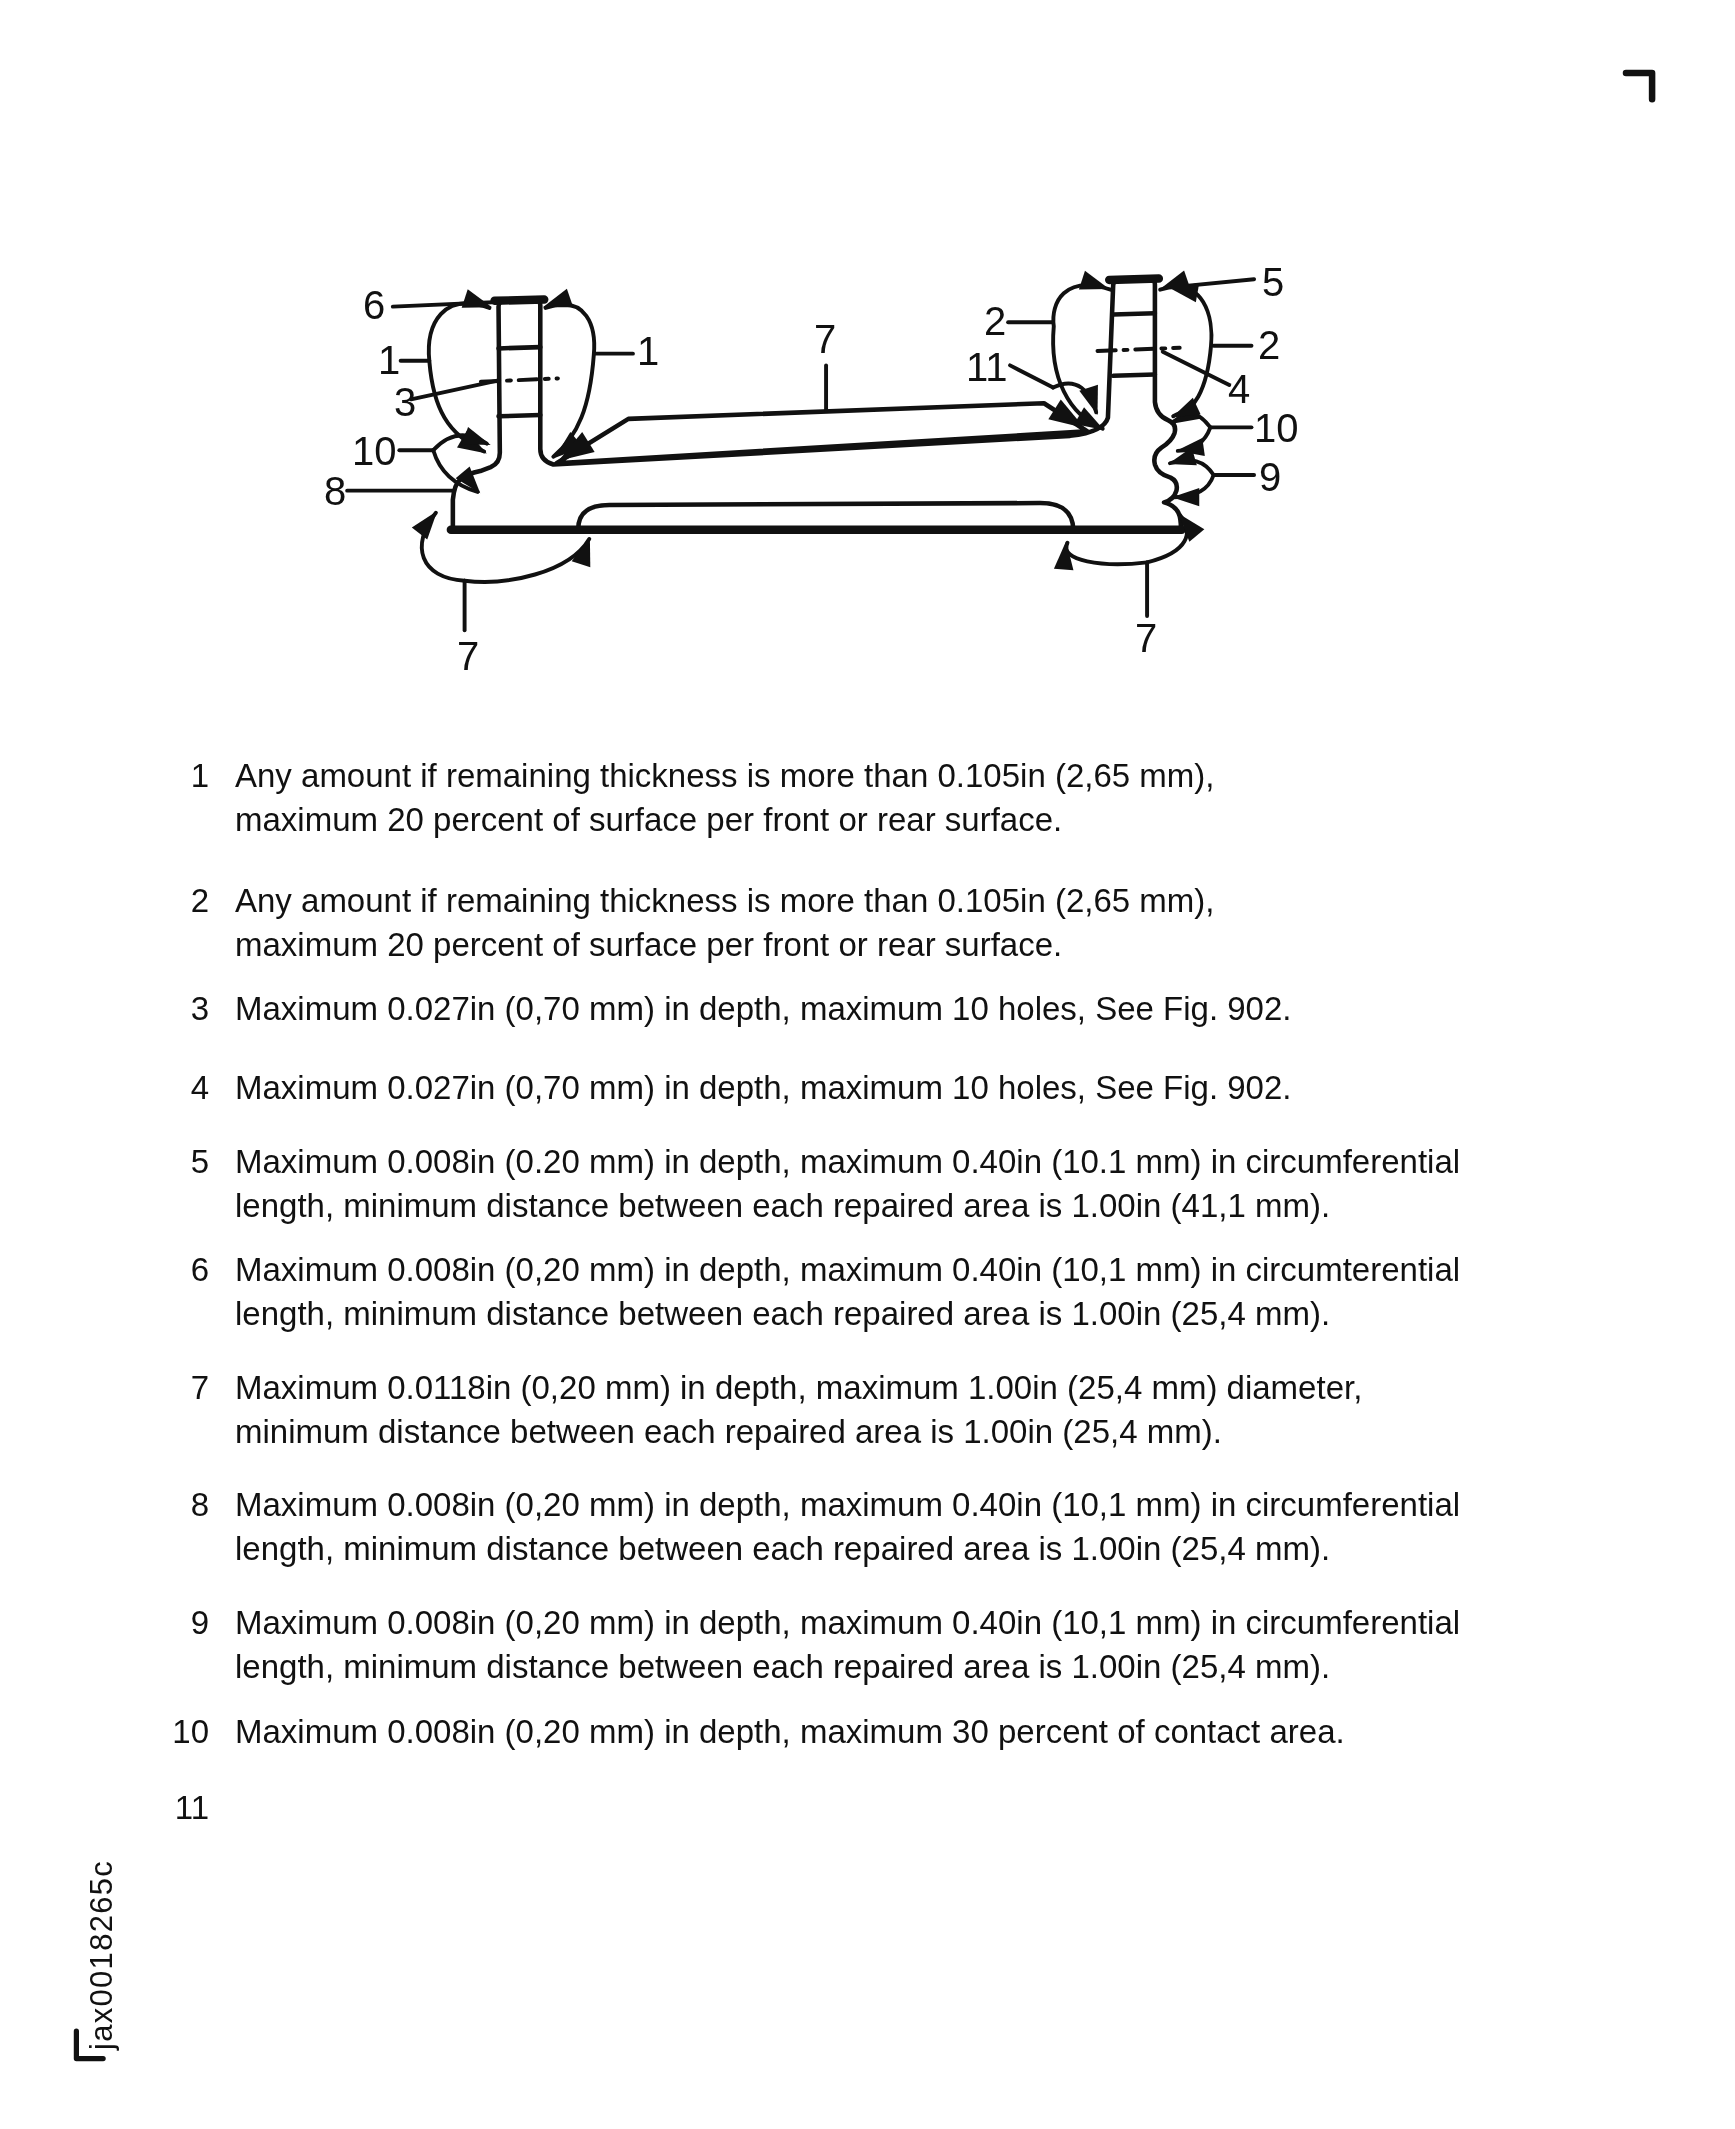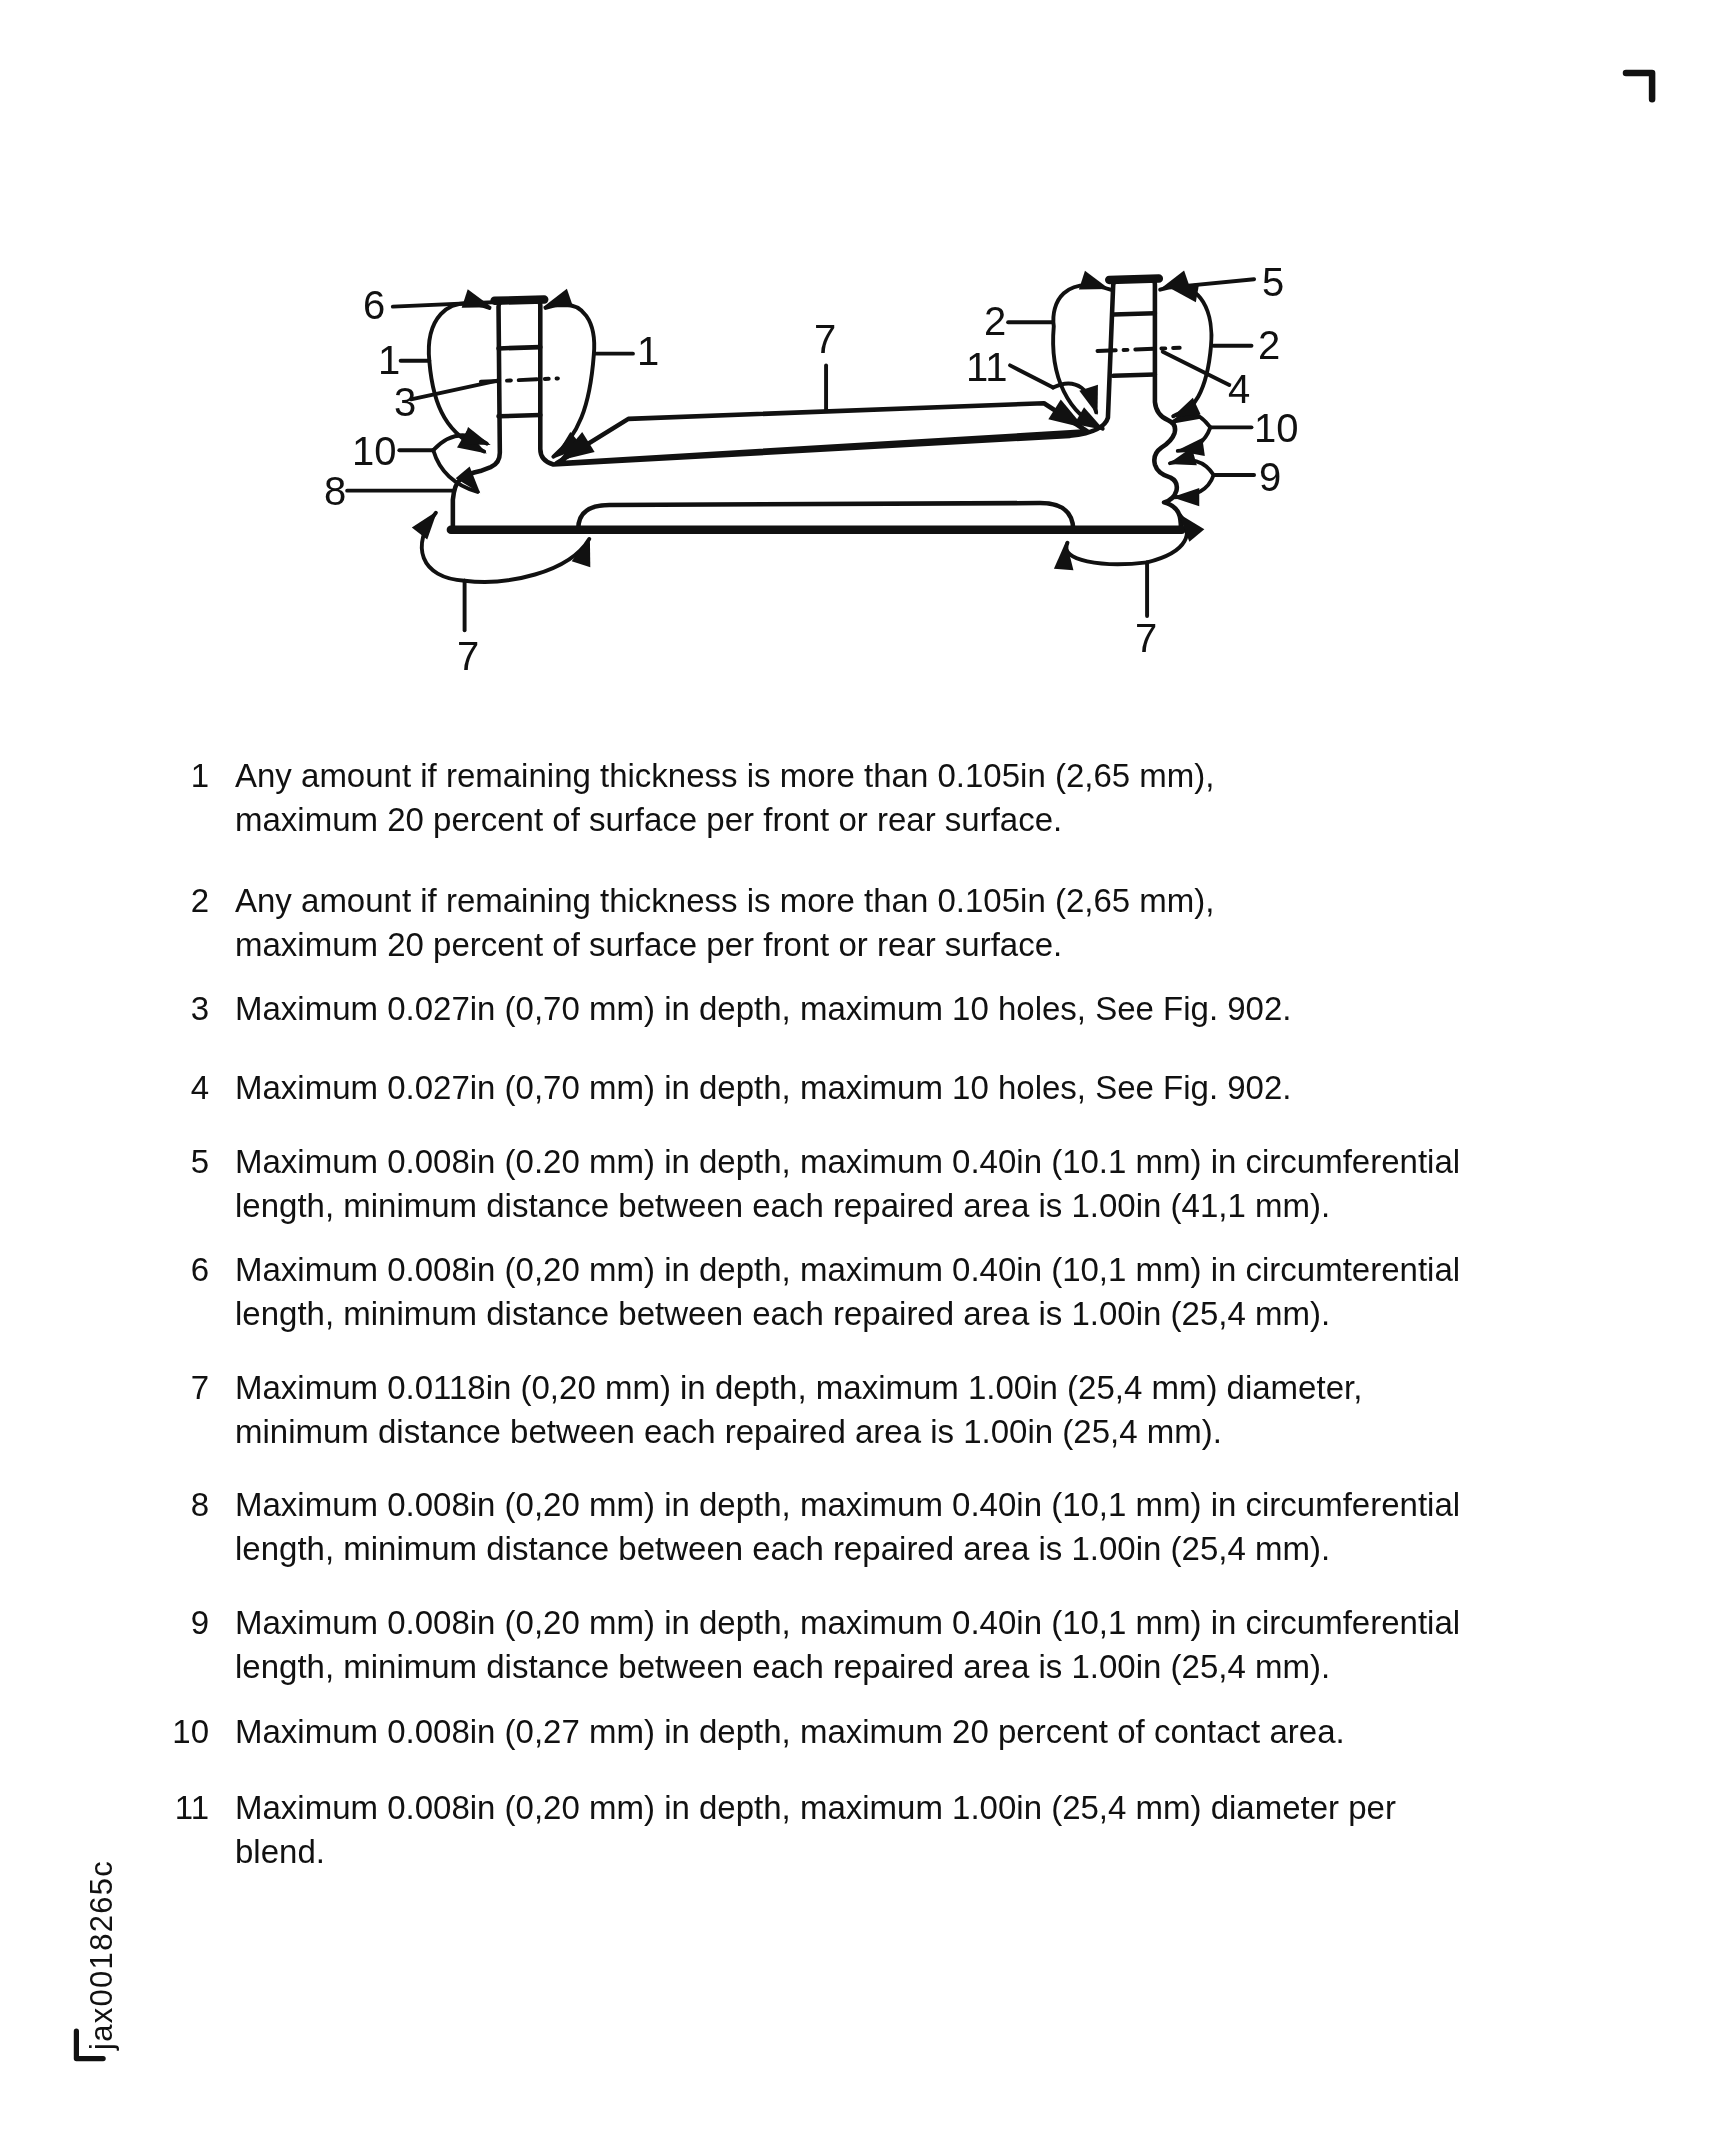--- a/index.html
+++ b/index.html
@@ -229,25 +229,23 @@
       <div class="note-text">Maximum 0.008in (0,20 mm) in depth, maximum 0.40in (10,1 mm) in circumferential
 length, minimum distance between each repaired area is 1.00in (25,4 mm).</div>
     </div>
     <div class="note" style="top:1601px">
       <div class="note-num">9</div>
       <div class="note-text">Maximum 0.008in (0,20 mm) in depth, maximum 0.40in (10,1 mm) in circumferential
 length, minimum distance between each repaired area is 1.00in (25,4 mm).</div>
     </div>
     <div class="note" style="top:1710px">
       <div class="note-num">10</div>
-      <div class="note-text">Maximum 0.008in (0,27 mm) in depth, maximum 20 percent of contact area.</div>
+      <div class="note-text">Maximum 0.008in (0,20 mm) in depth, maximum 30 percent of contact area.</div>
     </div>
     <div class="note" style="top:1786px">
       <div class="note-num">11</div>
-      <div class="note-text">Maximum 0.008in (0,20 mm) in depth, maximum 1.00in (25,4 mm) diameter per
-blend.</div>
     </div>
   </div>
 
   <div class="page-id">jax0018265c</div>
 
 </div>
 
 
 </body></html>

